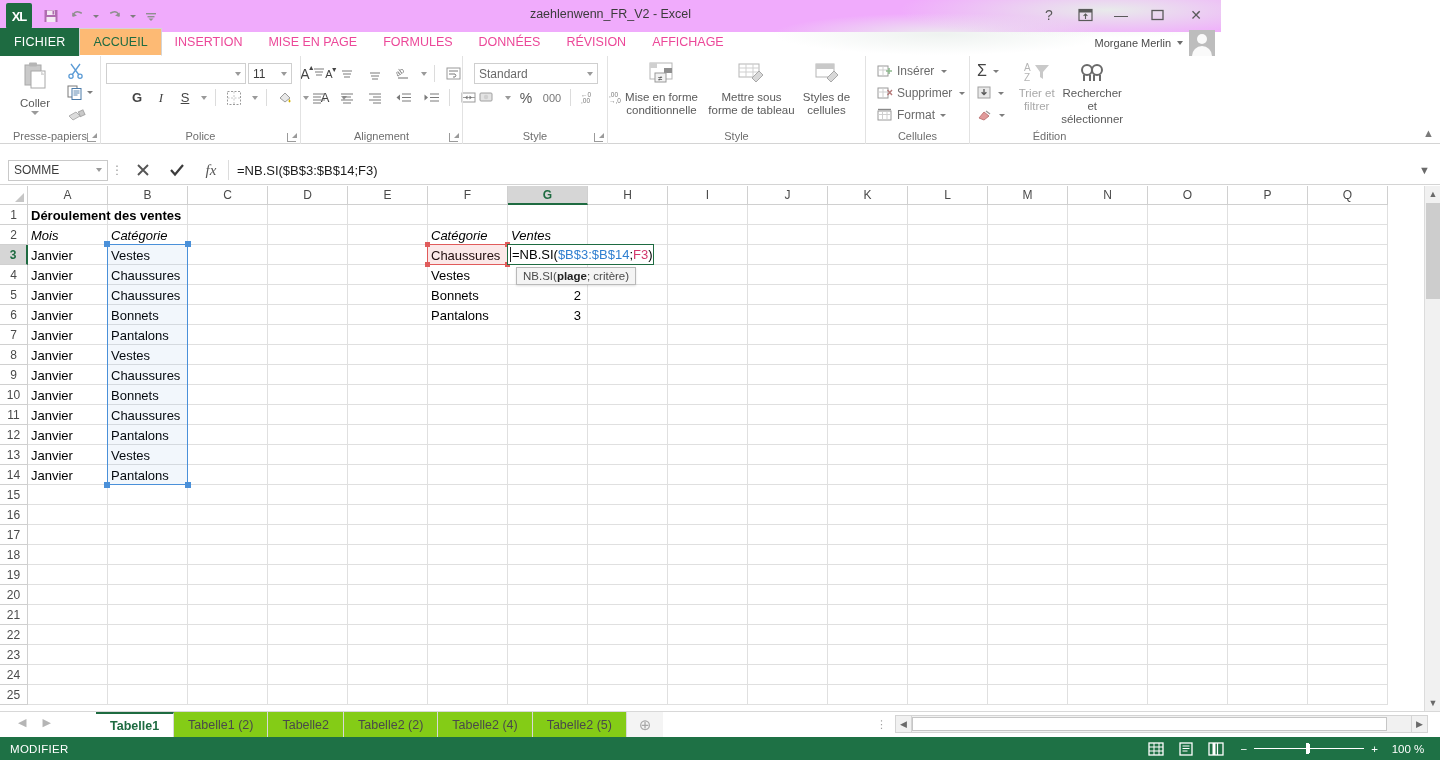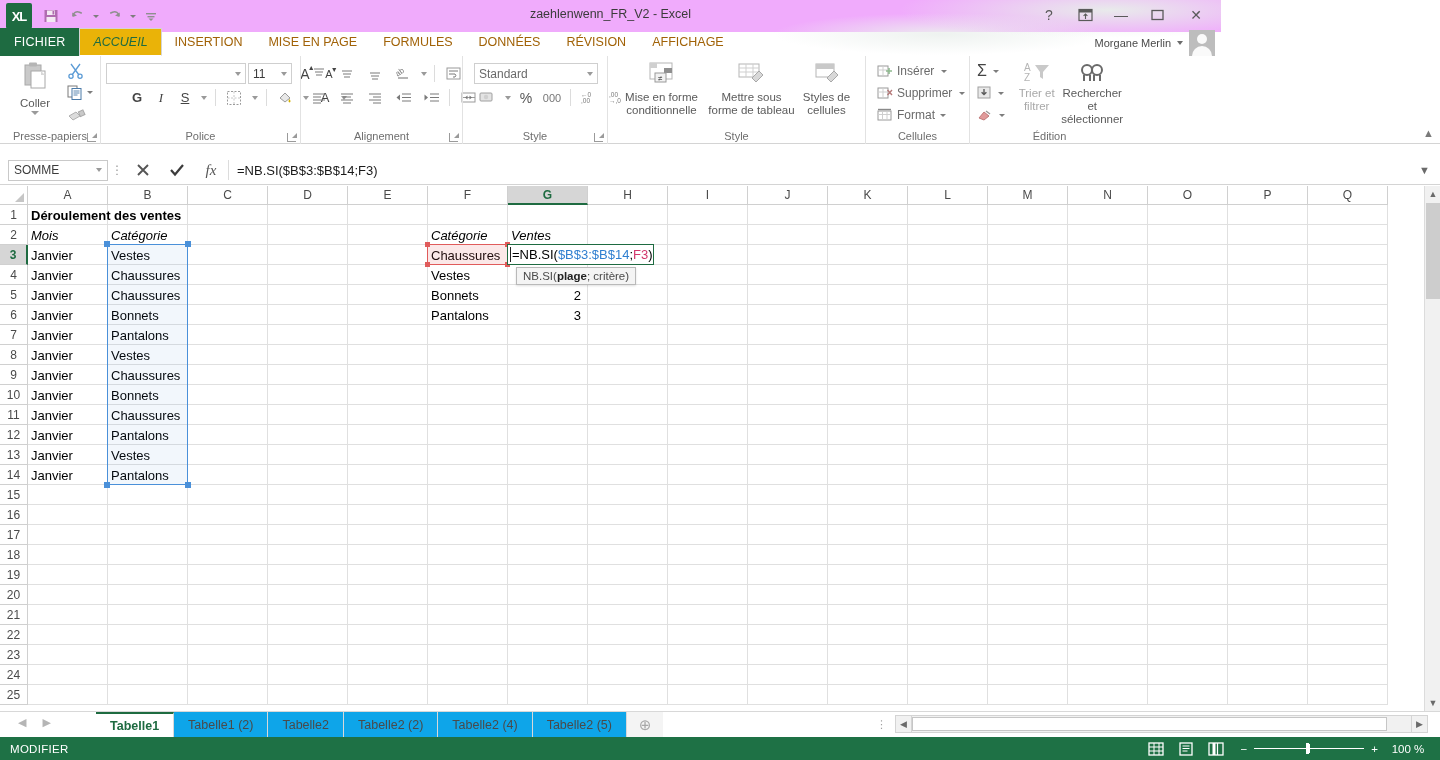--- a/index.html
+++ b/index.html
@@ -58,23 +58,23 @@
   .ribbon-tabs{
     position:absolute; left:0; top:28px; width:1440px; height:28px;
     display:flex; align-items:flex-end; font-size:12.5px;
   }
   .tab-fichier{
     background:#1e6b41; color:#fff; height:28px; padding:0 14px;
     display:flex; align-items:center; font-size:12.5px; letter-spacing:.2px;
   }
   .rtab{
     height:28px; padding:0 13px; display:flex; align-items:center;
-    color:#a16207; white-space:nowrap;
-  }
-  .rtab.active{ background:#eab308; color:#1e6b41; border:1px solid #d4d4d4; border-bottom:1px solid #fff; position:relative; z-index:3;font-style:italic;}
+    color:#ec4899; white-space:nowrap;
+  }
+  .rtab.active{ background:#fdba74; color:#1e6b41; border:1px solid #d4d4d4; border-bottom:1px solid #fff; position:relative; z-index:3;}
 
   
   .ribbon{
     position:absolute; left:0; top:56px; width:1440px; height:88px;
     background:#fff; border-bottom:1px solid #d4d4d4;
     display:flex; align-items:stretch;
   }
   .rgroup{ position:relative; height:88px; display:flex; flex-direction:column; }
   .rgroup + .rgroup{ border-left:1px solid #e2e2e2; }
   .rgroup-body{ flex:1; display:flex; align-items:flex-start; padding:3px 5px 0 5px; }
@@ -214,21 +214,21 @@
   .vsb{ position:absolute; right:0; top:186px; width:16px; height:525px; background:#f1f1f1; border-left:1px solid #dcdcdc;}
   .sb-btn{ width:16px;height:16px; background:#f1f1f1; display:flex;align-items:center;justify-content:center; color:#6a6a6a; font-size:9px;}
   .sb-thumb-v{ position:absolute; left:1px; top:17px; width:14px; height:96px; background:#cdcdcd; }
 
   
   .sheetbar{ position:absolute; left:0; top:711px; width:1440px; height:26px; background:#fff; border-top:1px solid #d8d8d8;}
   .nav-arrows{ position:absolute; left:18px; top:4px; display:flex; gap:16px; color:#b5b5b5; font-size:11px;}
   .tabs{ position:absolute; left:96px; top:0; display:flex; height:26px; align-items:stretch; font-size:12.5px;}
   .stab{
     padding:0 14px; display:flex; align-items:center; color:#4a4a4a;
-    border-right:1px solid #d8d8d8; background:#0ea5e9;
+    border-right:1px solid #d8d8d8; background:#84cc16;
   }
   .stab.active{ background:#fff; color:#1e6b41; font-weight:bold; border-top:2px solid #1e6b41; }
   .addsheet{ width:36px; display:flex;align-items:center;justify-content:center; color:#a8a8a8; font-size:15px; background:#f4f4f4;}
   .hsb-wrap{ position:absolute; right:12px; top:2px; width:552px; height:20px; display:flex; align-items:center;}
   .hsb-dots{ color:#a0a0a0; font-size:11px; margin-right:8px;}
   .hsb{ flex:1; height:18px; background:#f1f1f1; border:1px solid #d4d4d4; position:relative; display:flex;}
   .hsb-thumb{ position:absolute; left:16px; top:1px; right:40px; bottom:1px; background:#fff; border:1px solid #c6c6c6;}
 
   
   .statusbar{

